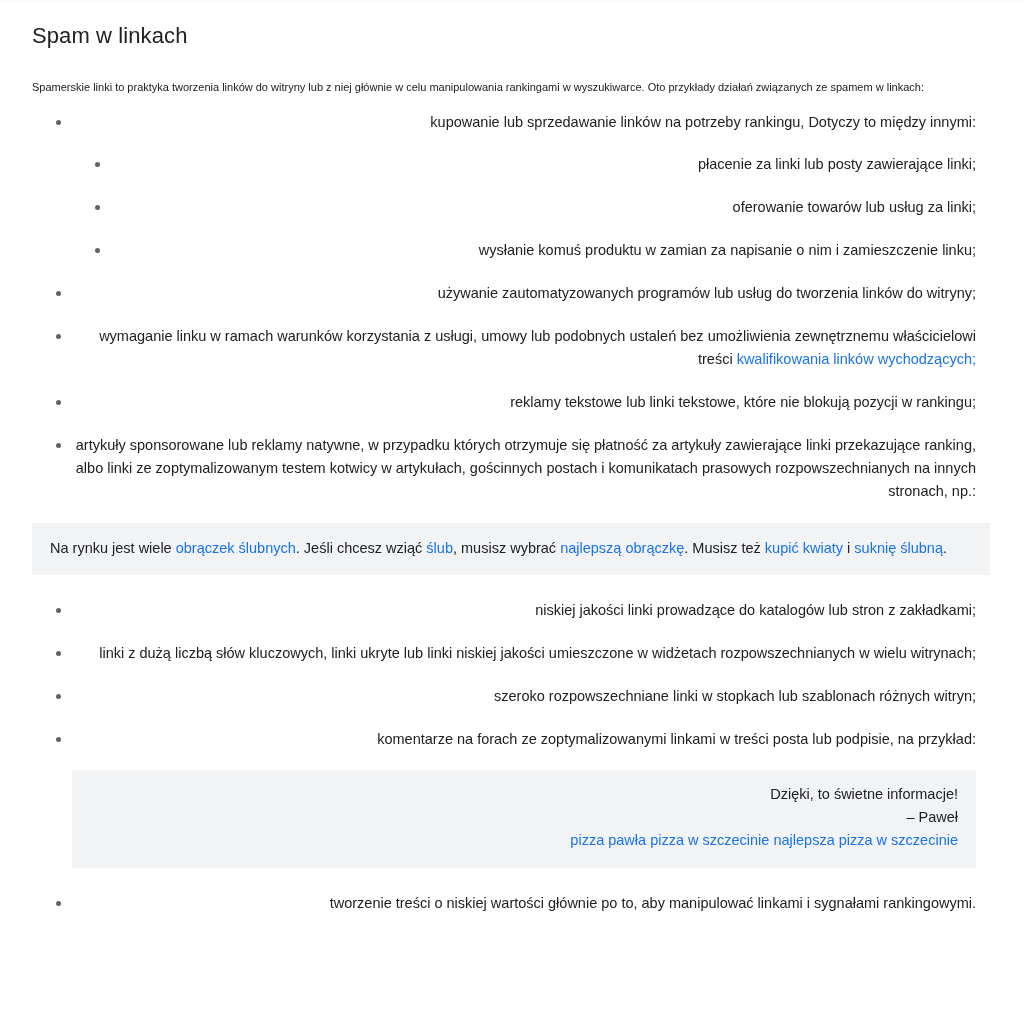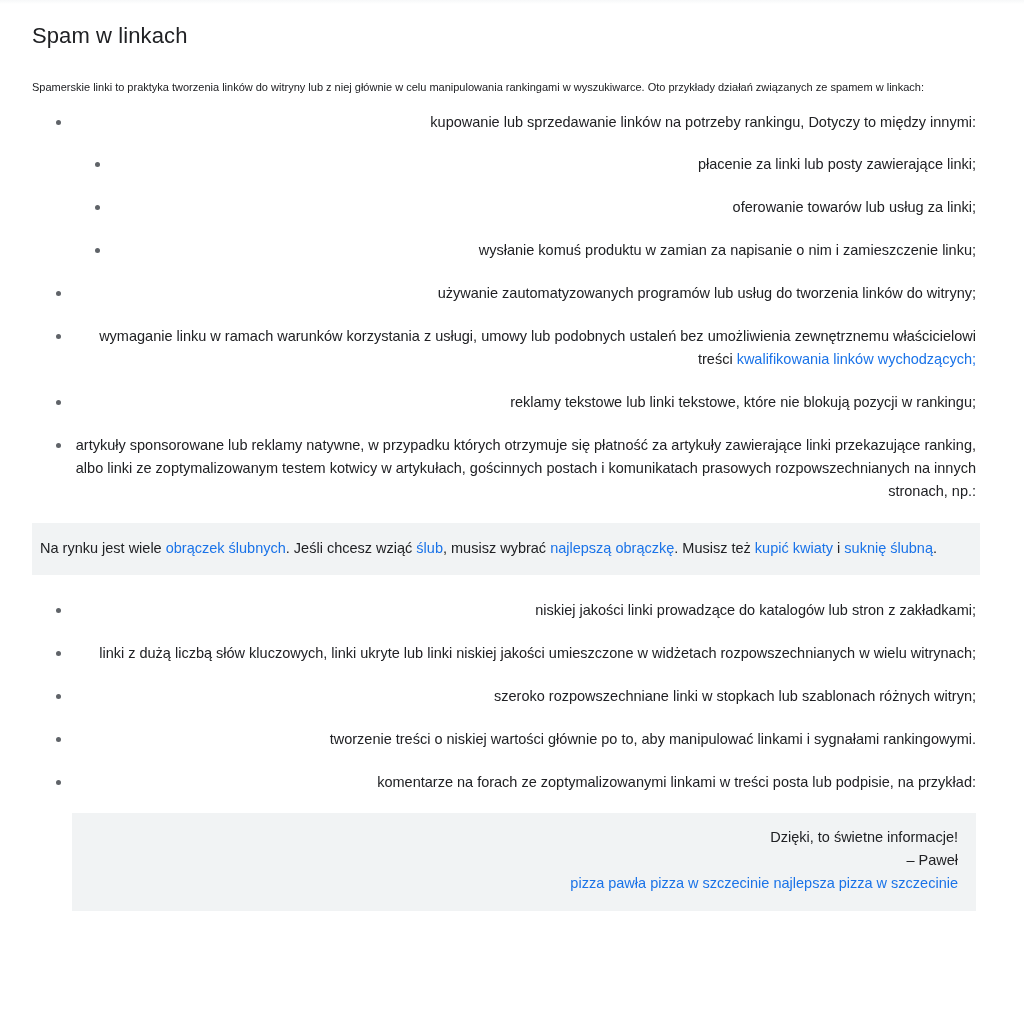--- a/index.html
+++ b/index.html
@@ -88,21 +88,21 @@
     background: #5f6368;
   }
   a.link {
     color: #1a73e8;
     text-decoration: none;
     cursor: pointer;
   }
   .callout {
     background: #f1f3f4;
     margin: 18px 0 24px 0;
-    padding: 14px 18px 15px 8px;
+    padding: 14px 18px 15px 18px;
     font-size: 14.5px;
     line-height: 23px;
     color: #202124;
     max-width: 922px;
   }
   .callout.comment {
     margin-top: 19px;
     padding: 13px 18px 16px 18px;
   }
   .callout .line { display: block; }
@@ -155,26 +155,26 @@
     <li>
       <span>niskiej jakości linki prowadzące do katalogów lub stron z zakładkami;</span>
     </li>
     <li>
       <span>linki z dużą liczbą słów kluczowych, linki ukryte lub linki niskiej jakości umieszczone w widżetach rozpowszechnianych w wielu witrynach;</span>
     </li>
     <li>
       <span>szeroko rozpowszechniane linki w stopkach lub szablonach różnych witryn;</span>
     </li>
     <li>
-      <span>tworzenie treści o niskiej wartości głównie po to, aby manipulować linkami i sygnałami rankingowymi.</span>
-    </li>
-    <li>
       <span>komentarze na forach ze zoptymalizowanymi linkami w treści posta lub podpisie, na przykład:</span>
 
       <div class="callout comment">
         <span class="line">Dzięki, to świetne informacje!</span>
         <span class="line">– Paweł</span>
         <a class="link line">pizza pawła pizza w szczecinie najlepsza pizza w szczecinie</a>
       </div>
     </li>
+    <li>
+      <span>tworzenie treści o niskiej wartości głównie po to, aby manipulować linkami i sygnałami rankingowymi.</span>
+    </li>
   </ul>
 
 </div>
 
 </body></html>

